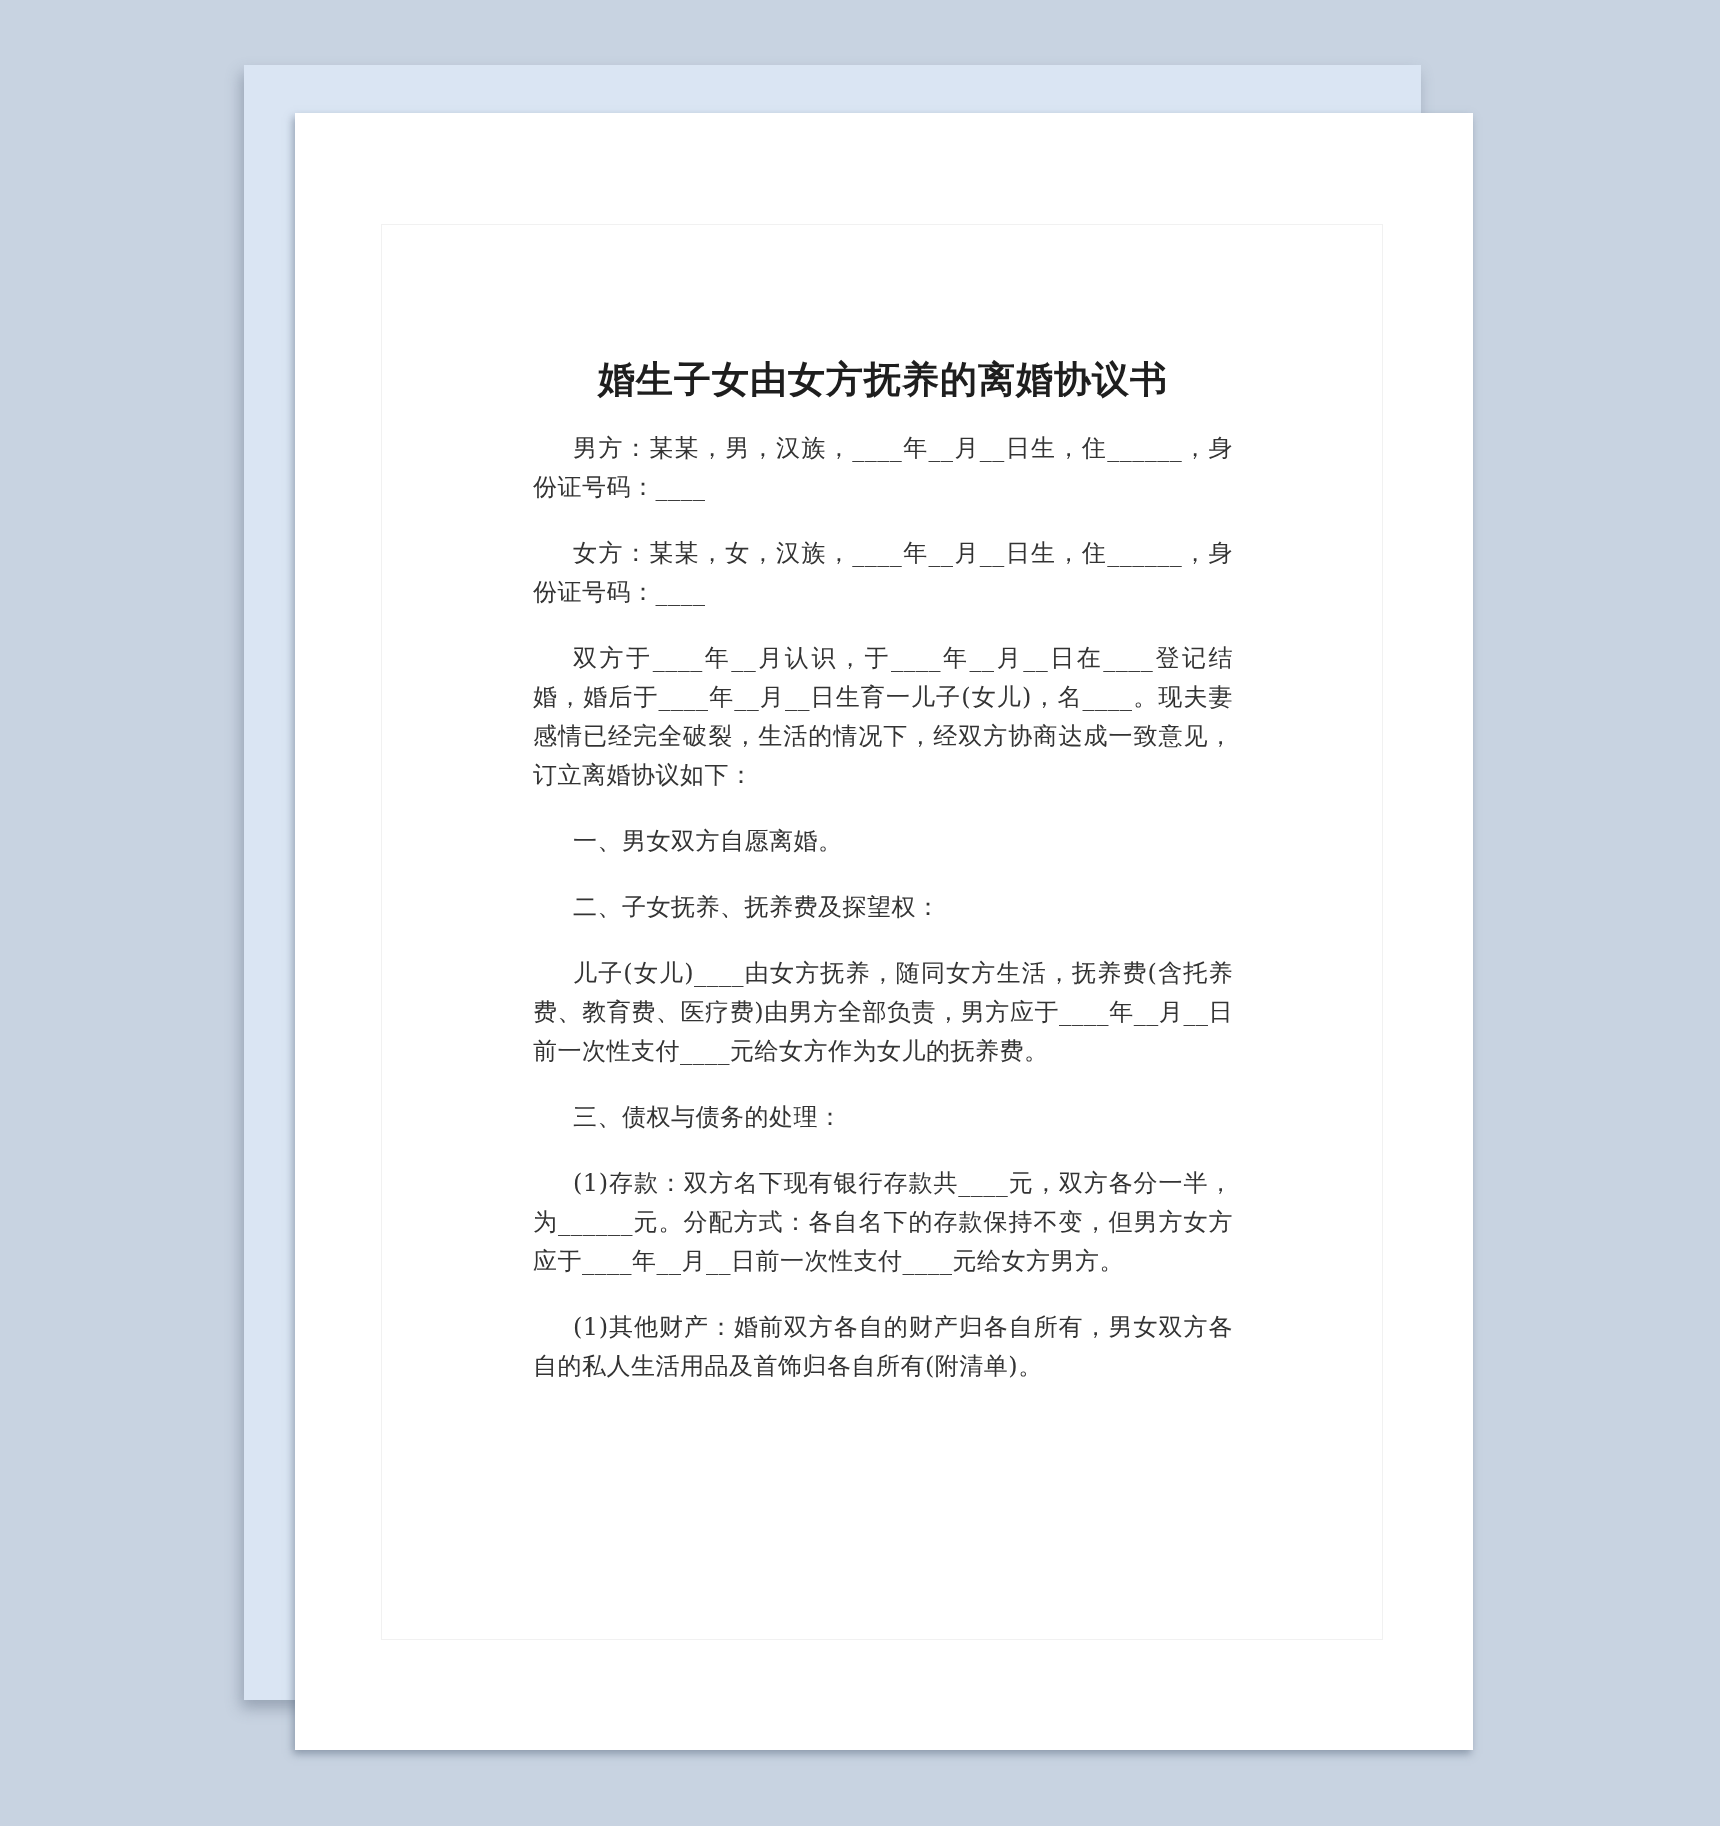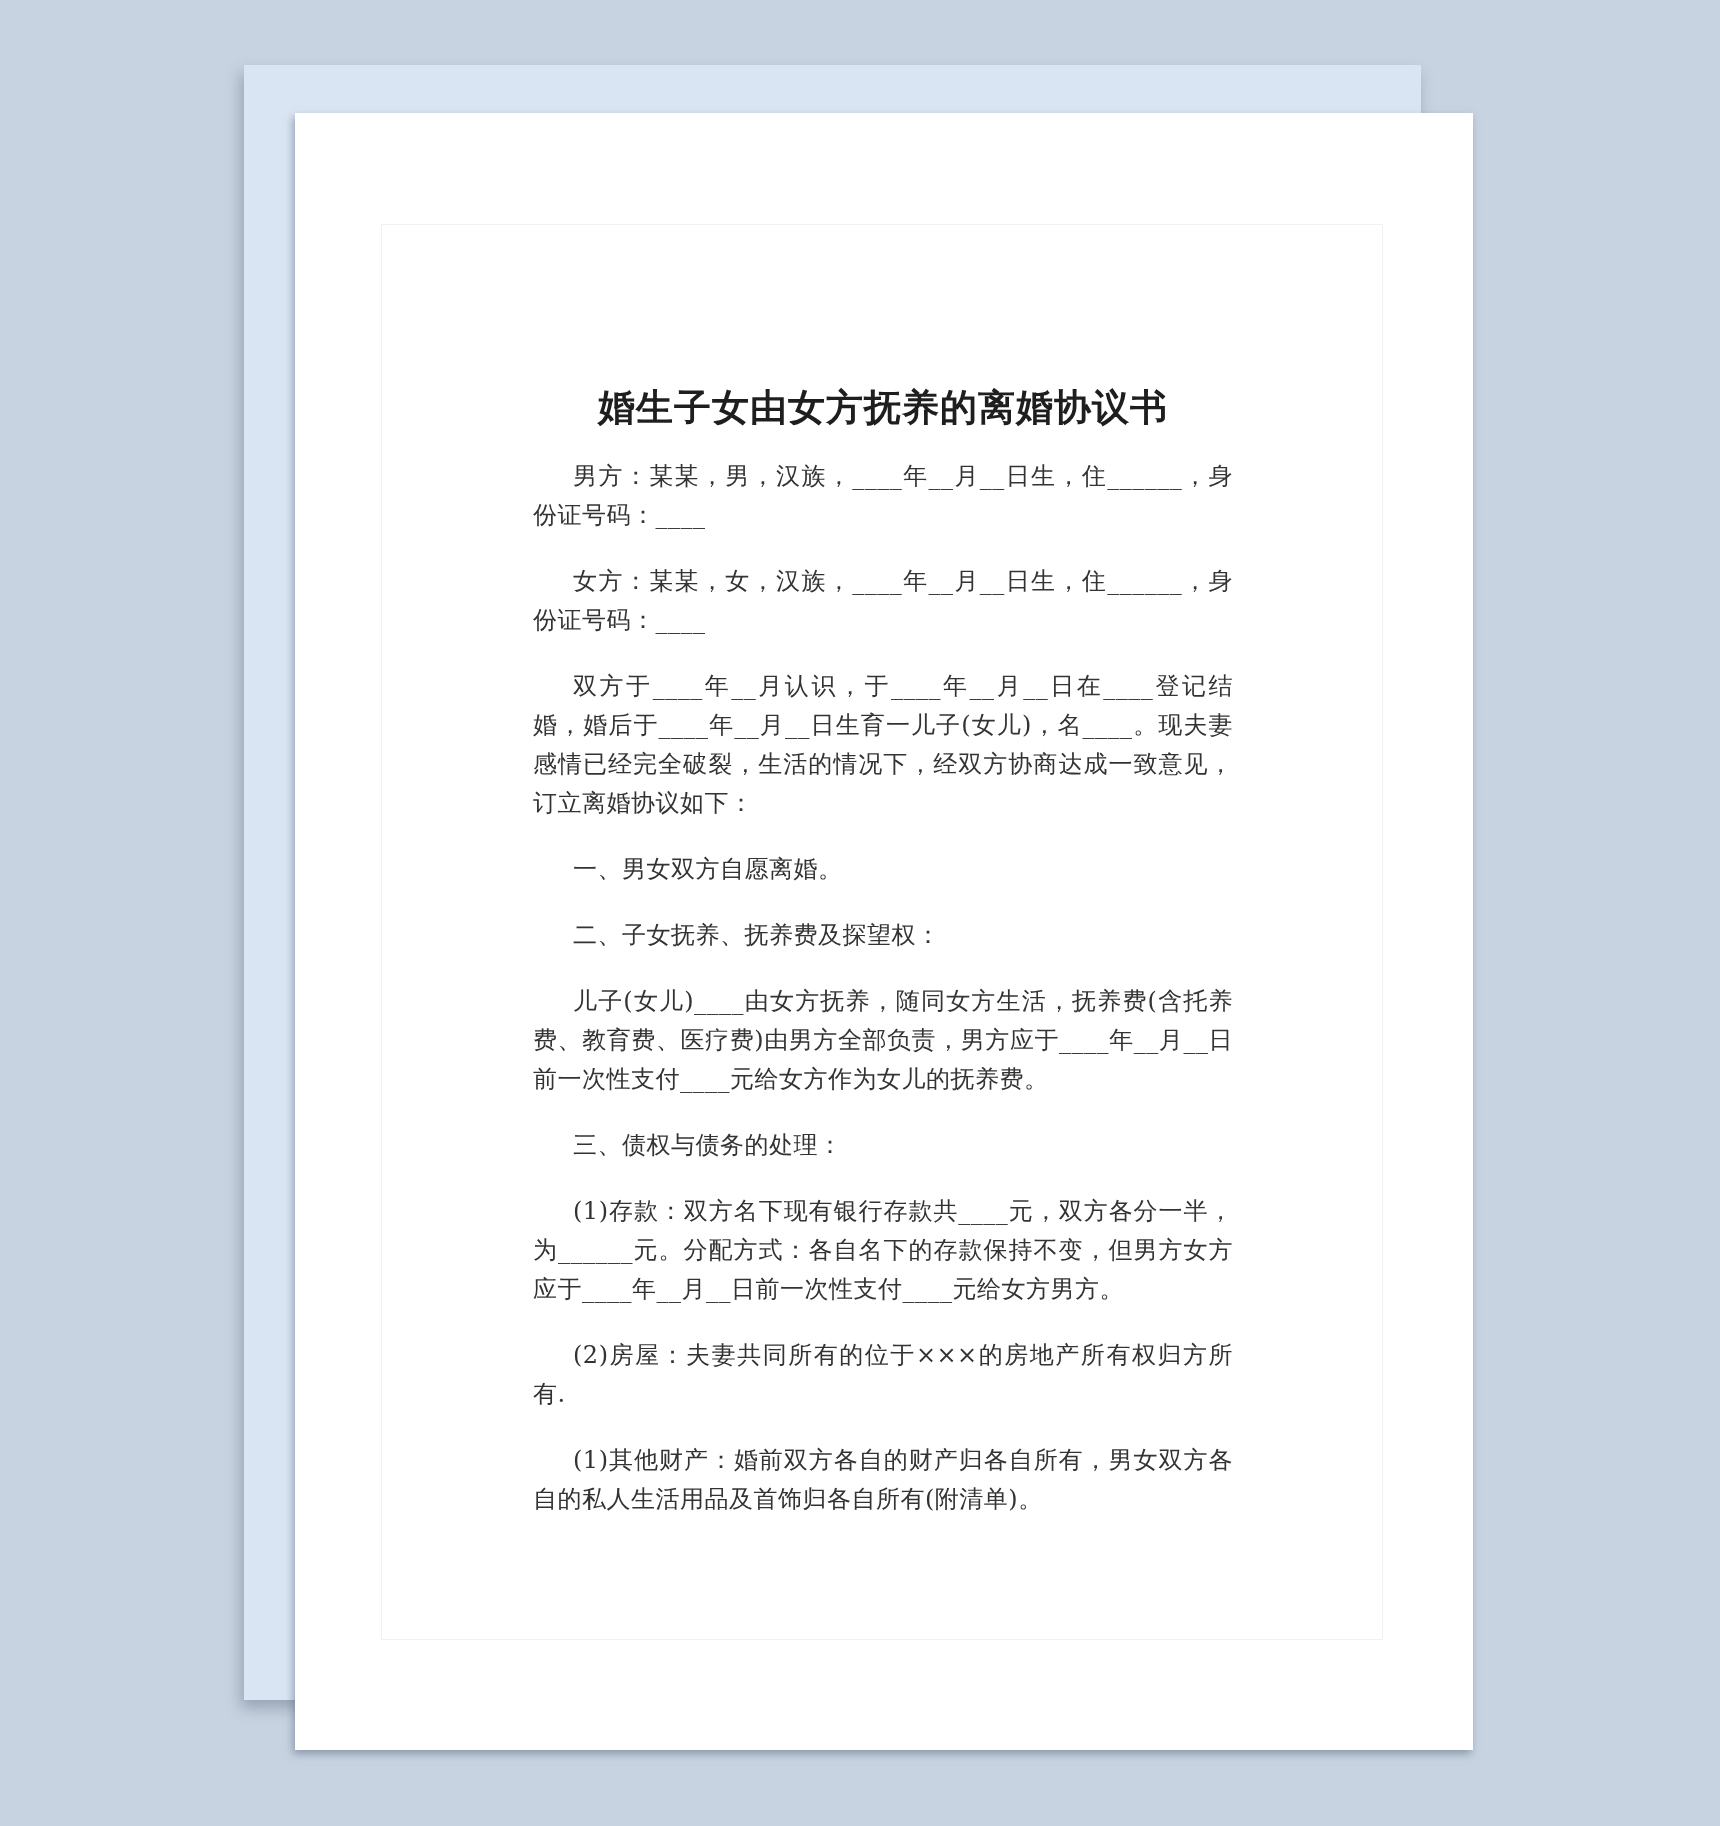--- a/index.html
+++ b/index.html
@@ -27,21 +27,21 @@
     }
     .content-frame {
       position: absolute;
       left: 86px; top: 111px;
       width: 1002px; height: 1416px;
       border: 1px solid #f1f1f1;
       box-sizing: border-box;
     }
     .doc-body {
       position: absolute;
-      left: 238px; top: 268px;
+      left: 238px; top: 240px;
       width: 700px;
       color: #2a2a2a;
     }
     .doc-title {
       text-align: center;
       font-size: 37px;
       font-weight: bold;
       letter-spacing: 1px;
       color: #1e1e1e;
       margin: 0 0 24px 0;
@@ -67,16 +67,15 @@
   <div class="doc-body">
     <h1 class="doc-title">婚生子女由女方抚养的离婚协议书</h1>
     <p class="para">男方：某某，男，汉族，____年__月__日生，住______，身份证号码：____</p>
     <p class="para">女方：某某，女，汉族，____年__月__日生，住______，身份证号码：____</p>
     <p class="para">双方于____年__月认识，于____年__月__日在____登记结婚，婚后于____年__月__日生育一儿子(女儿)，名____。现夫妻感情已经完全破裂，生活的情况下，经双方协商达成一致意见，订立离婚协议如下：</p>
     <p class="para">一、男女双方自愿离婚。</p>
     <p class="para">二、子女抚养、抚养费及探望权：</p>
     <p class="para">儿子(女儿)____由女方抚养，随同女方生活，抚养费(含托养费、教育费、医疗费)由男方全部负责，男方应于____年__月__日前一次性支付____元给女方作为女儿的抚养费。</p>
     <p class="para">三、债权与债务的处理：</p>
     <p class="para">(1)存款：双方名下现有银行存款共____元，双方各分一半，为______元。分配方式：各自名下的存款保持不变，但男方女方应于____年__月__日前一次性支付____元给女方男方。</p>
-    <p class="para">(2)房屋：夫妻共同所有的位于×××的房地产所有权归方所有.</p>
     <p class="para">(1)其他财产：婚前双方各自的财产归各自所有，男女双方各自的私人生活用品及首饰归各自所有(附清单)。</p>
   </div>
 </div>
 
 </body></html>

